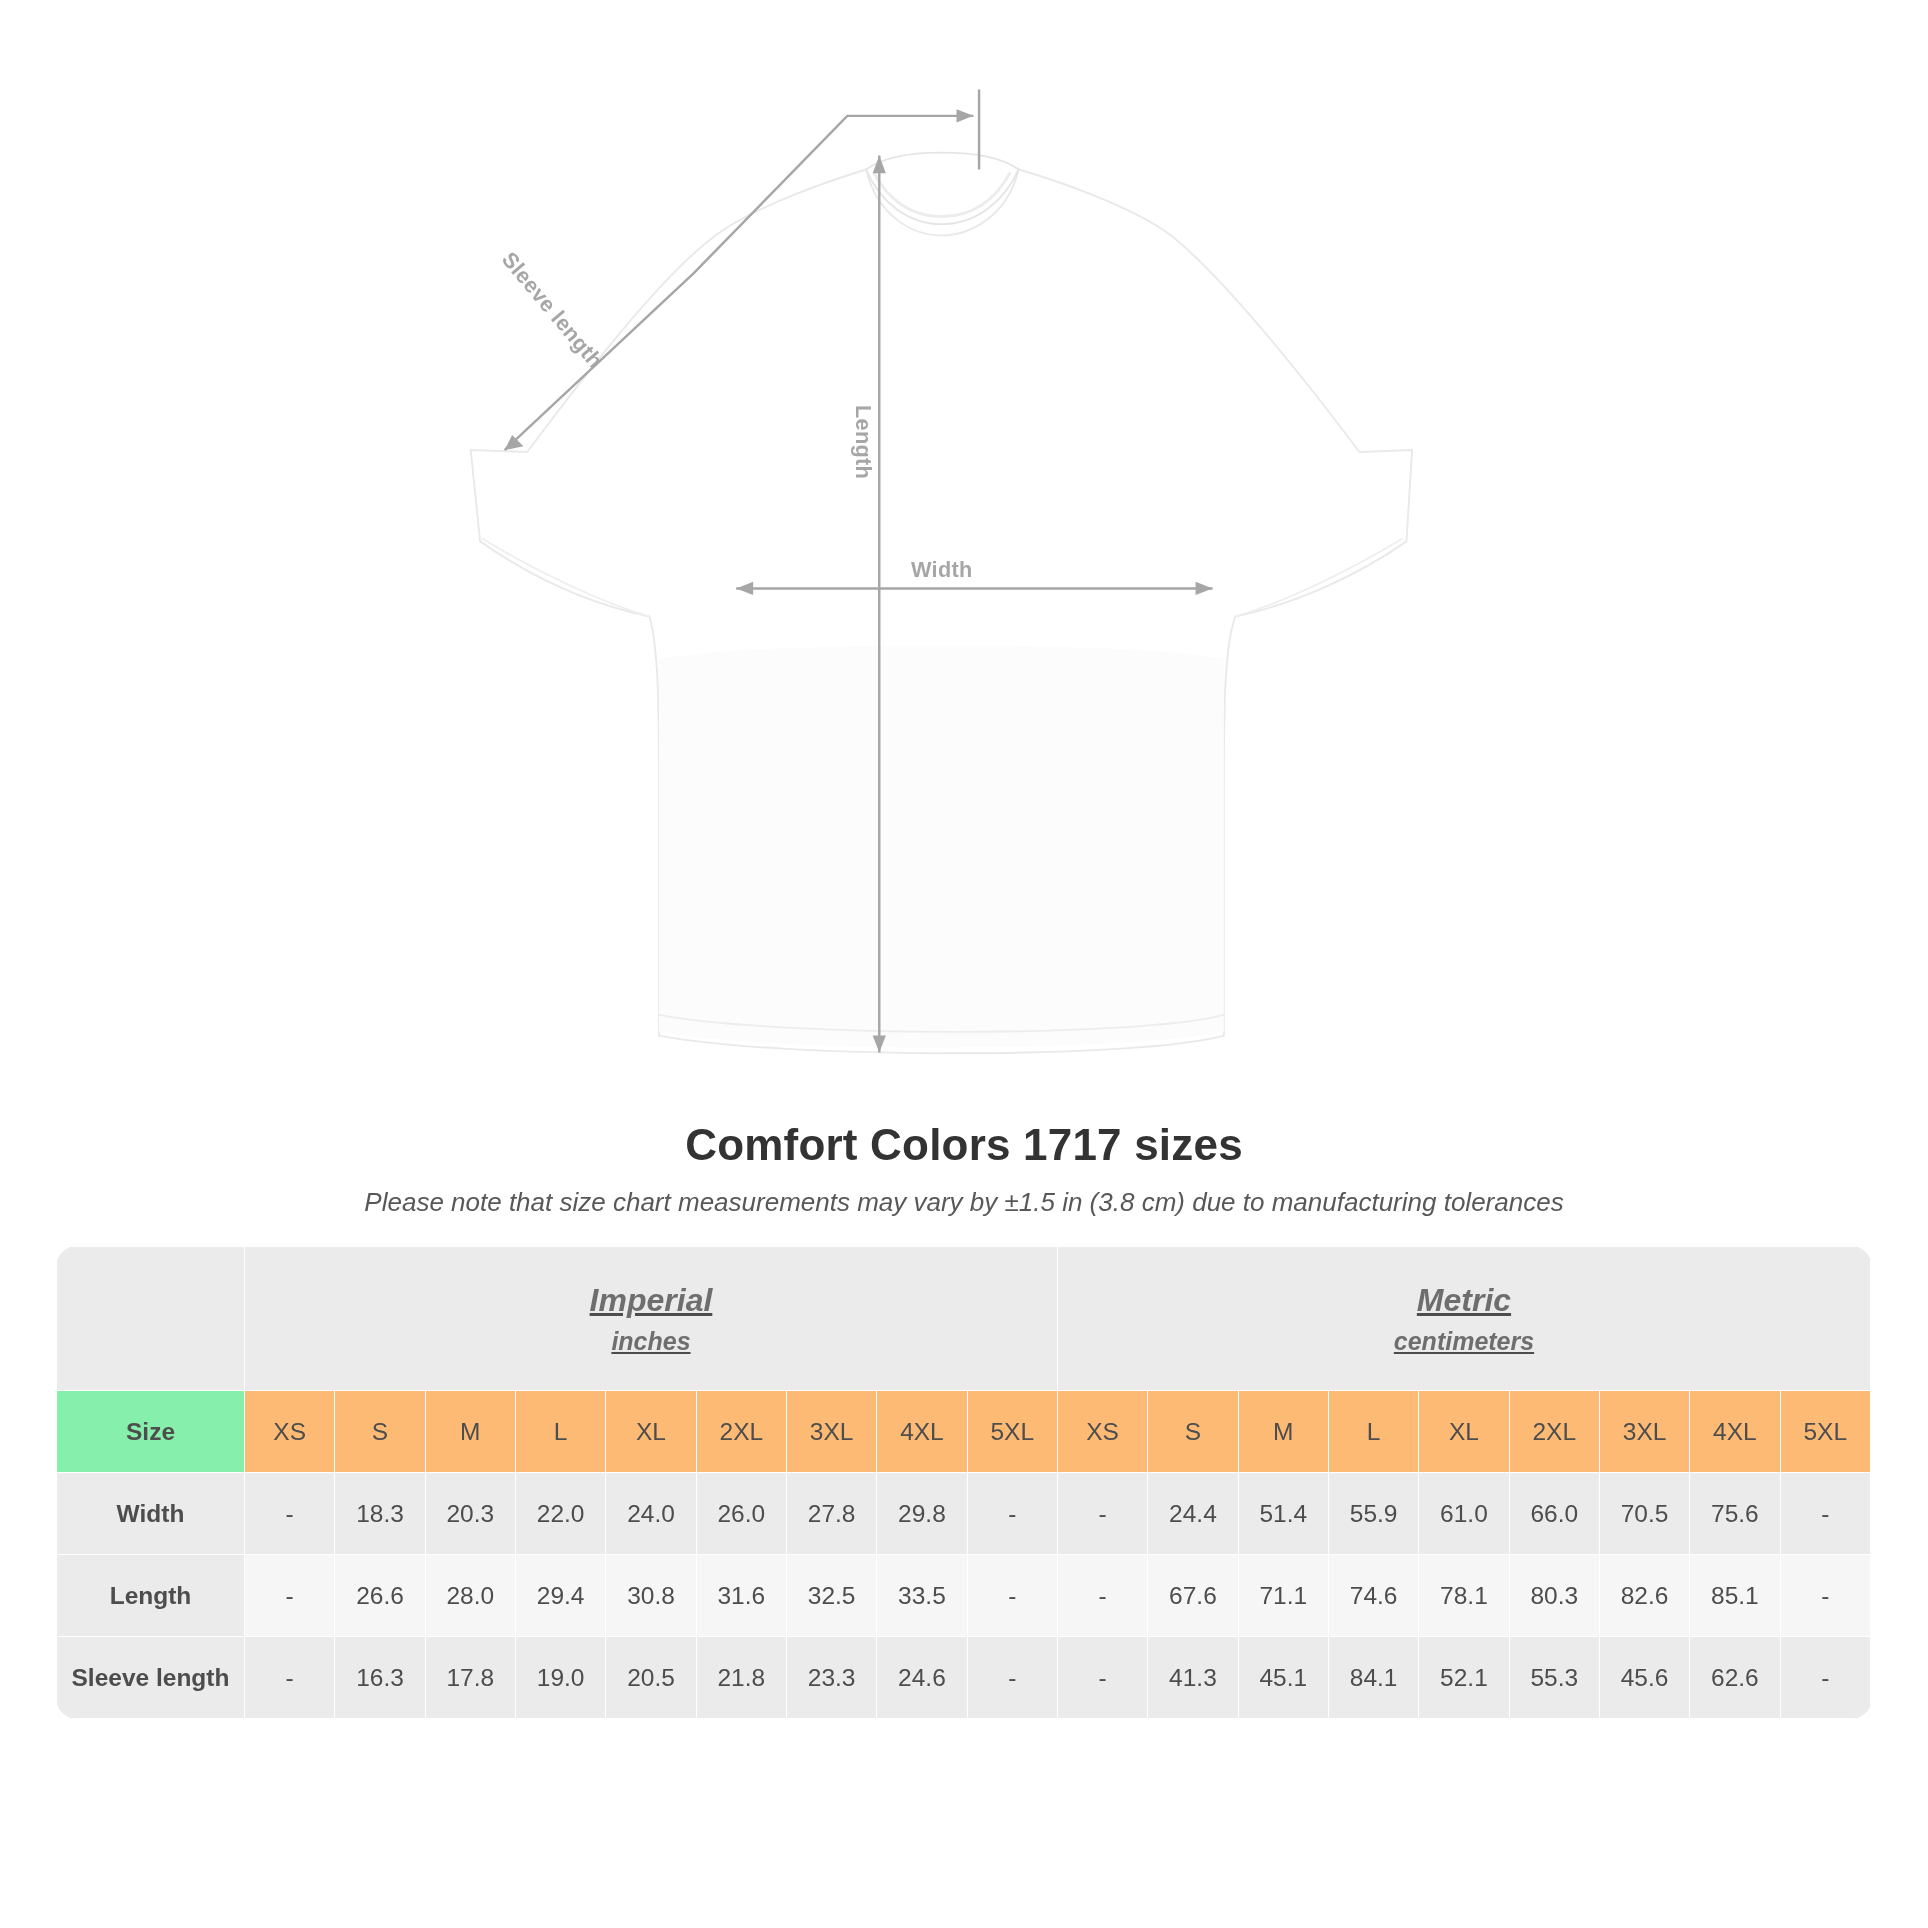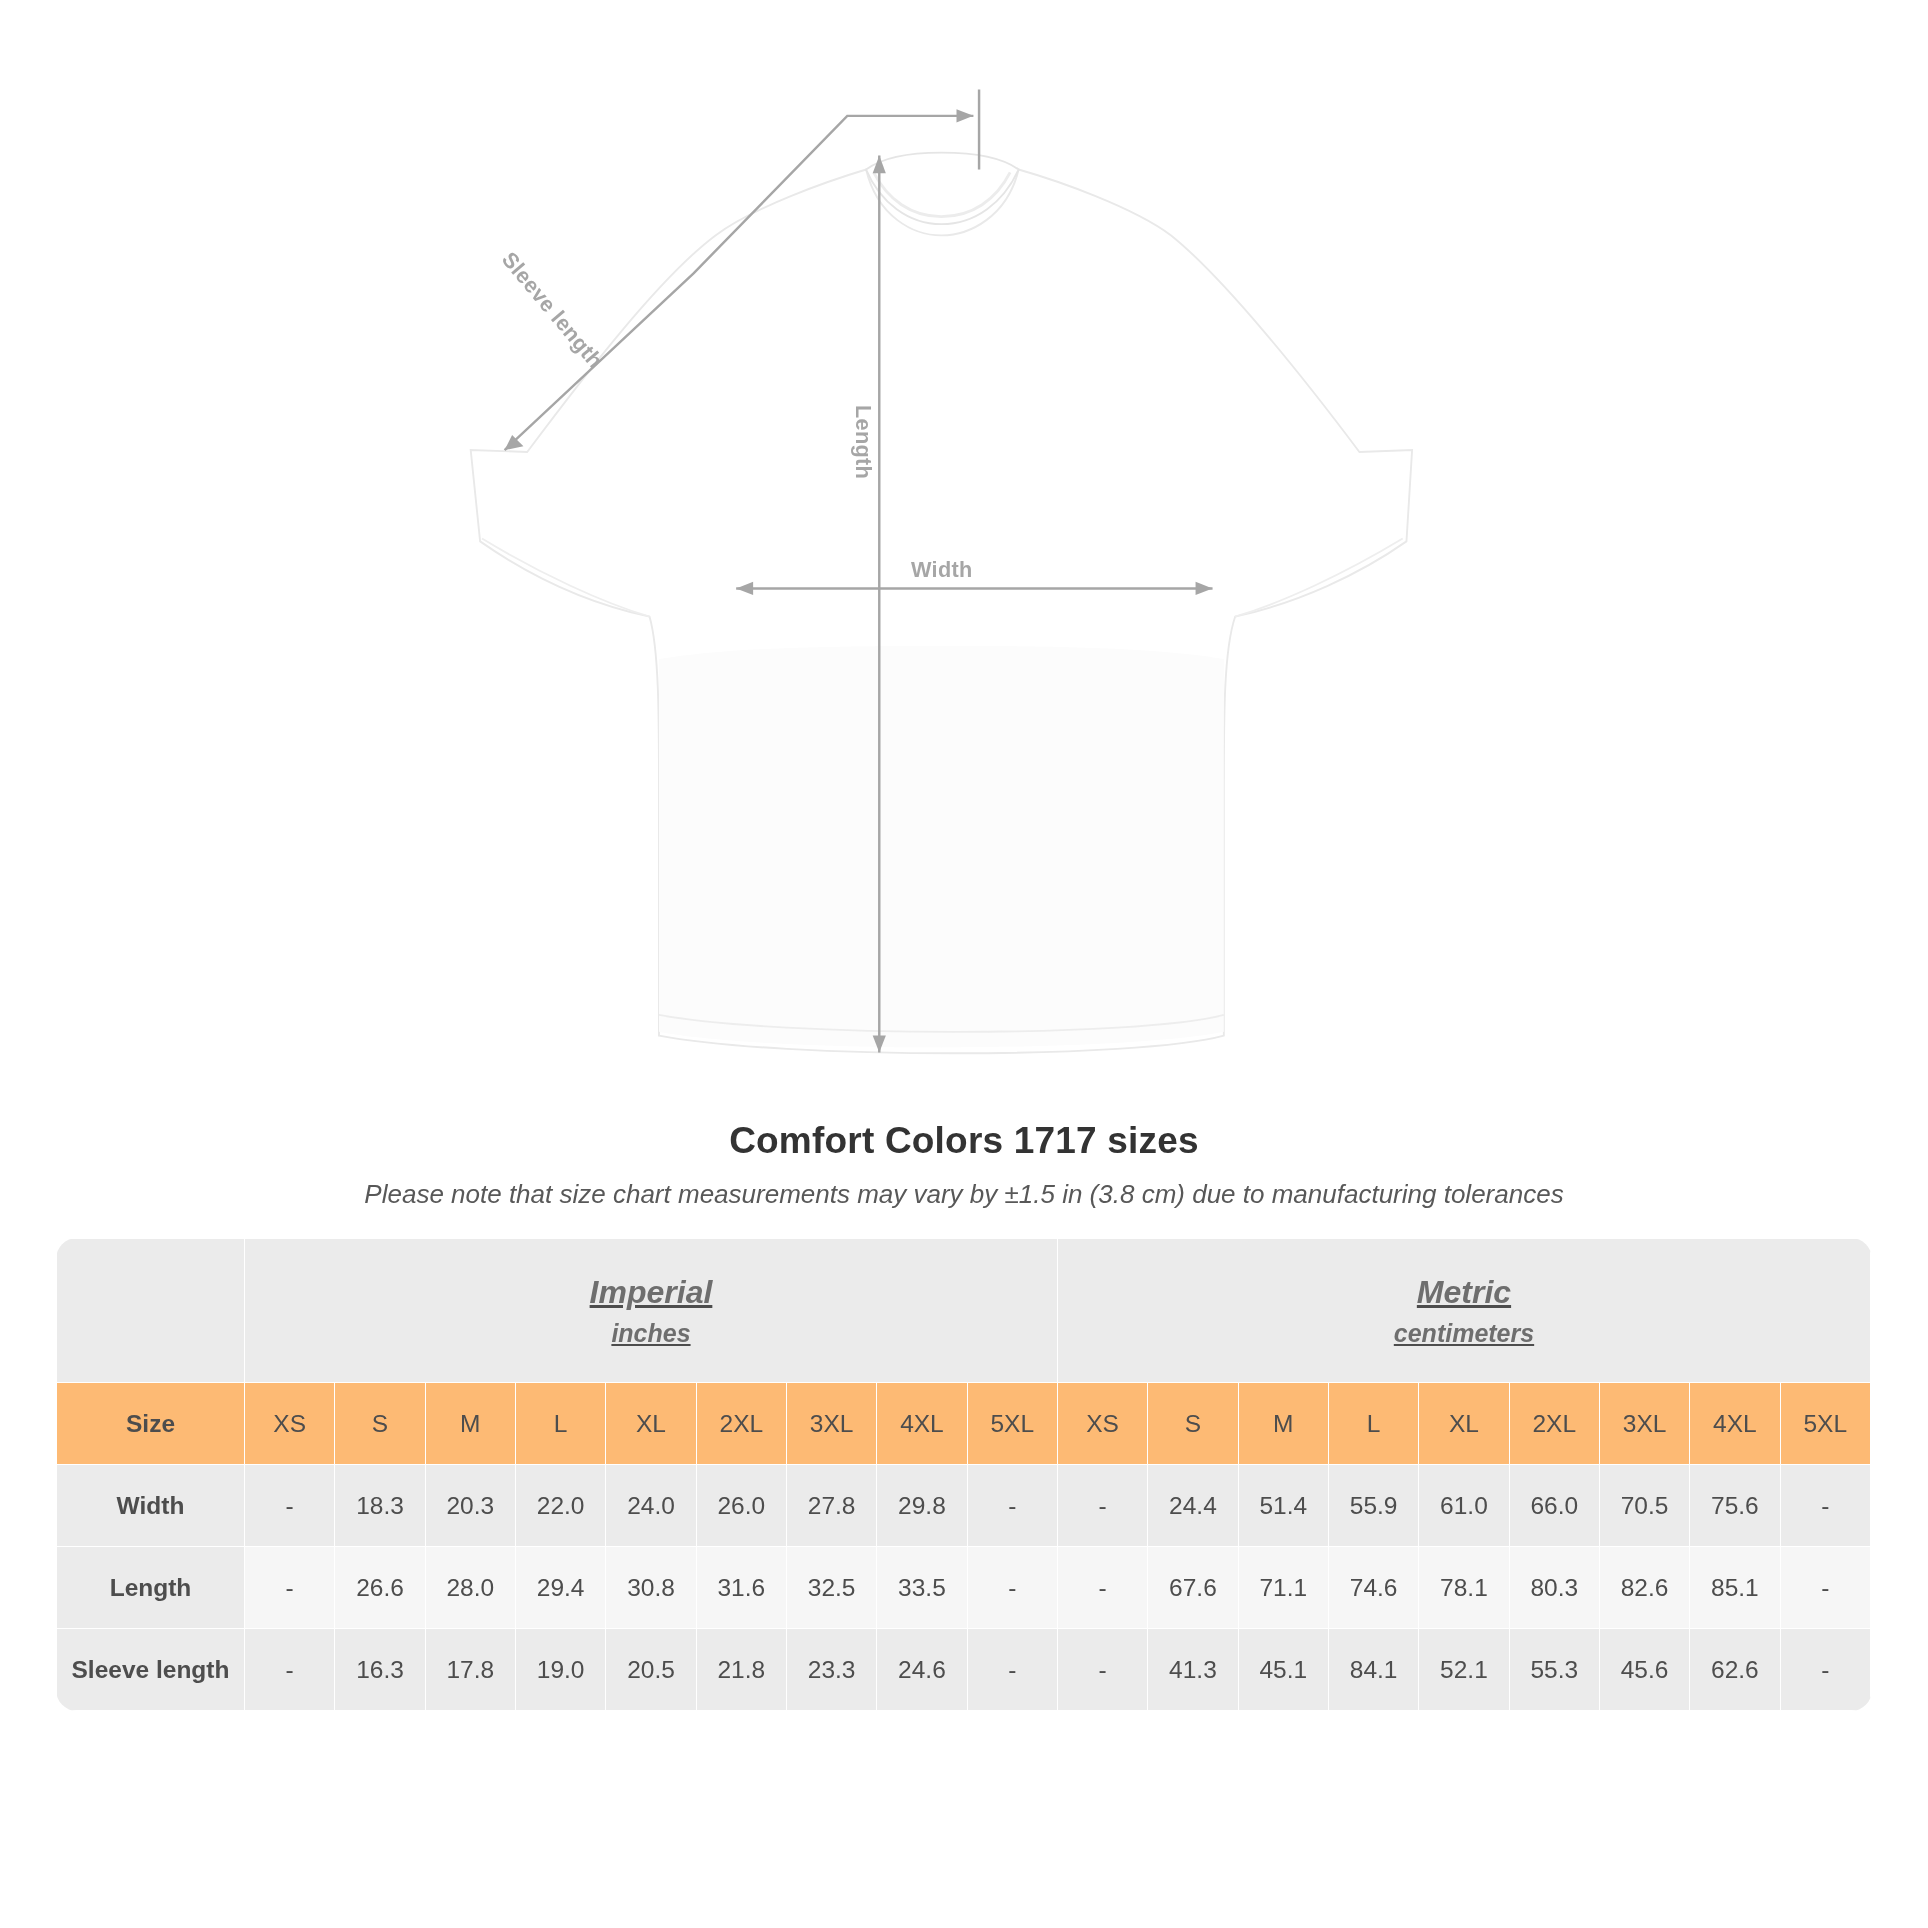--- a/index.html
+++ b/index.html
@@ -50,21 +50,21 @@
     transform: rotate(50deg);
     transform-origin: left top;
   }
 
   
   .title-block {
     text-align: center;
     margin-top: 9.4px;
   }
   .chart-title {
-    font-size: 37px;
+    font-size: 44px;
     font-weight: bold;
     color: #333333;
     letter-spacing: 0.2px;
   }
   .chart-note {
     font-size: 26px;
     font-style: italic;
     color: #585858;
     margin-top: 17px;
   }
@@ -108,21 +108,21 @@
     margin-top: 7.5px;
   }
   .corner-cell { background: #ebebeb; }
   .row-head-cell {
     background: #ebebeb;
     font-weight: bold;
     font-size: 25.4px;
     color: #4d4d4d;
   }
   .size-row td { background: #fdba74; }
-  .size-row td.row-head-cell { background: #fdba74; }
+  .size-row td.row-head-cell { background: #86efac; }
   .data-row-light td { background: #ebebeb; }
   .data-row-white td { background: #f6f6f6; }
   .data-row-light td.row-head-cell,
   .data-row-white td.row-head-cell { background: #ebebeb; }
   .col-label { width: 188px; }
 </style>
 </head>
 <body>
 
 <div class="page">

